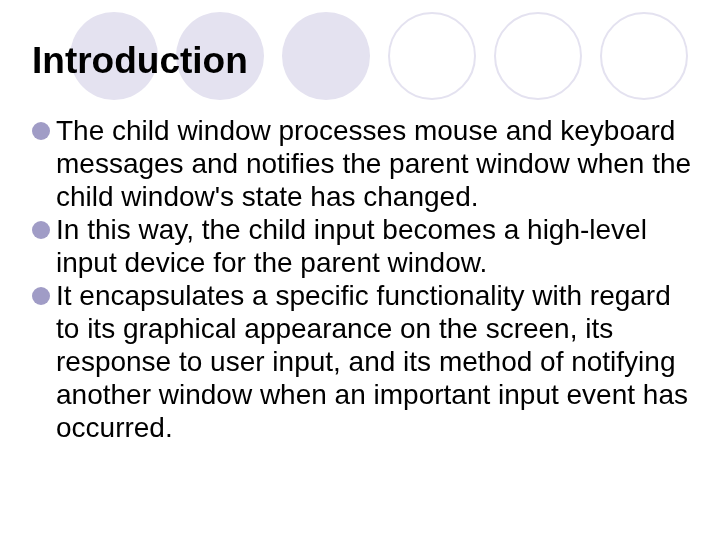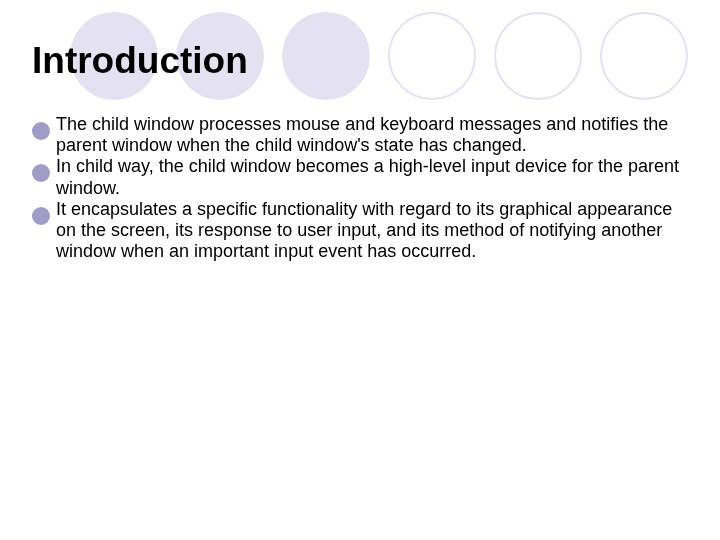--- a/index.html
+++ b/index.html
@@ -53,21 +53,21 @@
   .bullet {
     width: 18px;
     height: 18px;
     border-radius: 50%;
     background: #a09cc6;
     flex-shrink: 0;
     margin-top: 8px;
     margin-right: 6px;
   }
   .bullet-text {
-    font-size: 18px;
+    font-size: 28px;
     line-height: 1.18;
     color: #000000;
   }
 </style>
 </head>
 <body>
 
 <div class="circles">
   <div class="circle filled"></div>
   <div class="circle filled"></div>
@@ -79,19 +79,19 @@
 
 <div class="title">Introduction</div>
 
 <div class="content">
   <div class="bullet-item">
     <div class="bullet"></div>
     <div class="bullet-text">The child window processes mouse and keyboard messages and notifies the parent window when the child window's state has changed.</div>
   </div>
   <div class="bullet-item">
     <div class="bullet"></div>
-    <div class="bullet-text">In child way, the child window becomes a high-level input device for the parent window.</div>
+    <div class="bullet-text">In this way, the child input becomes a high-level input device for the parent window.</div>
   </div>
   <div class="bullet-item">
     <div class="bullet"></div>
     <div class="bullet-text">It encapsulates a specific functionality with regard to its graphical appearance on the screen, its response to user input, and its method of notifying another window when an important input event has occurred.</div>
   </div>
 </div>
 
 </body></html>

